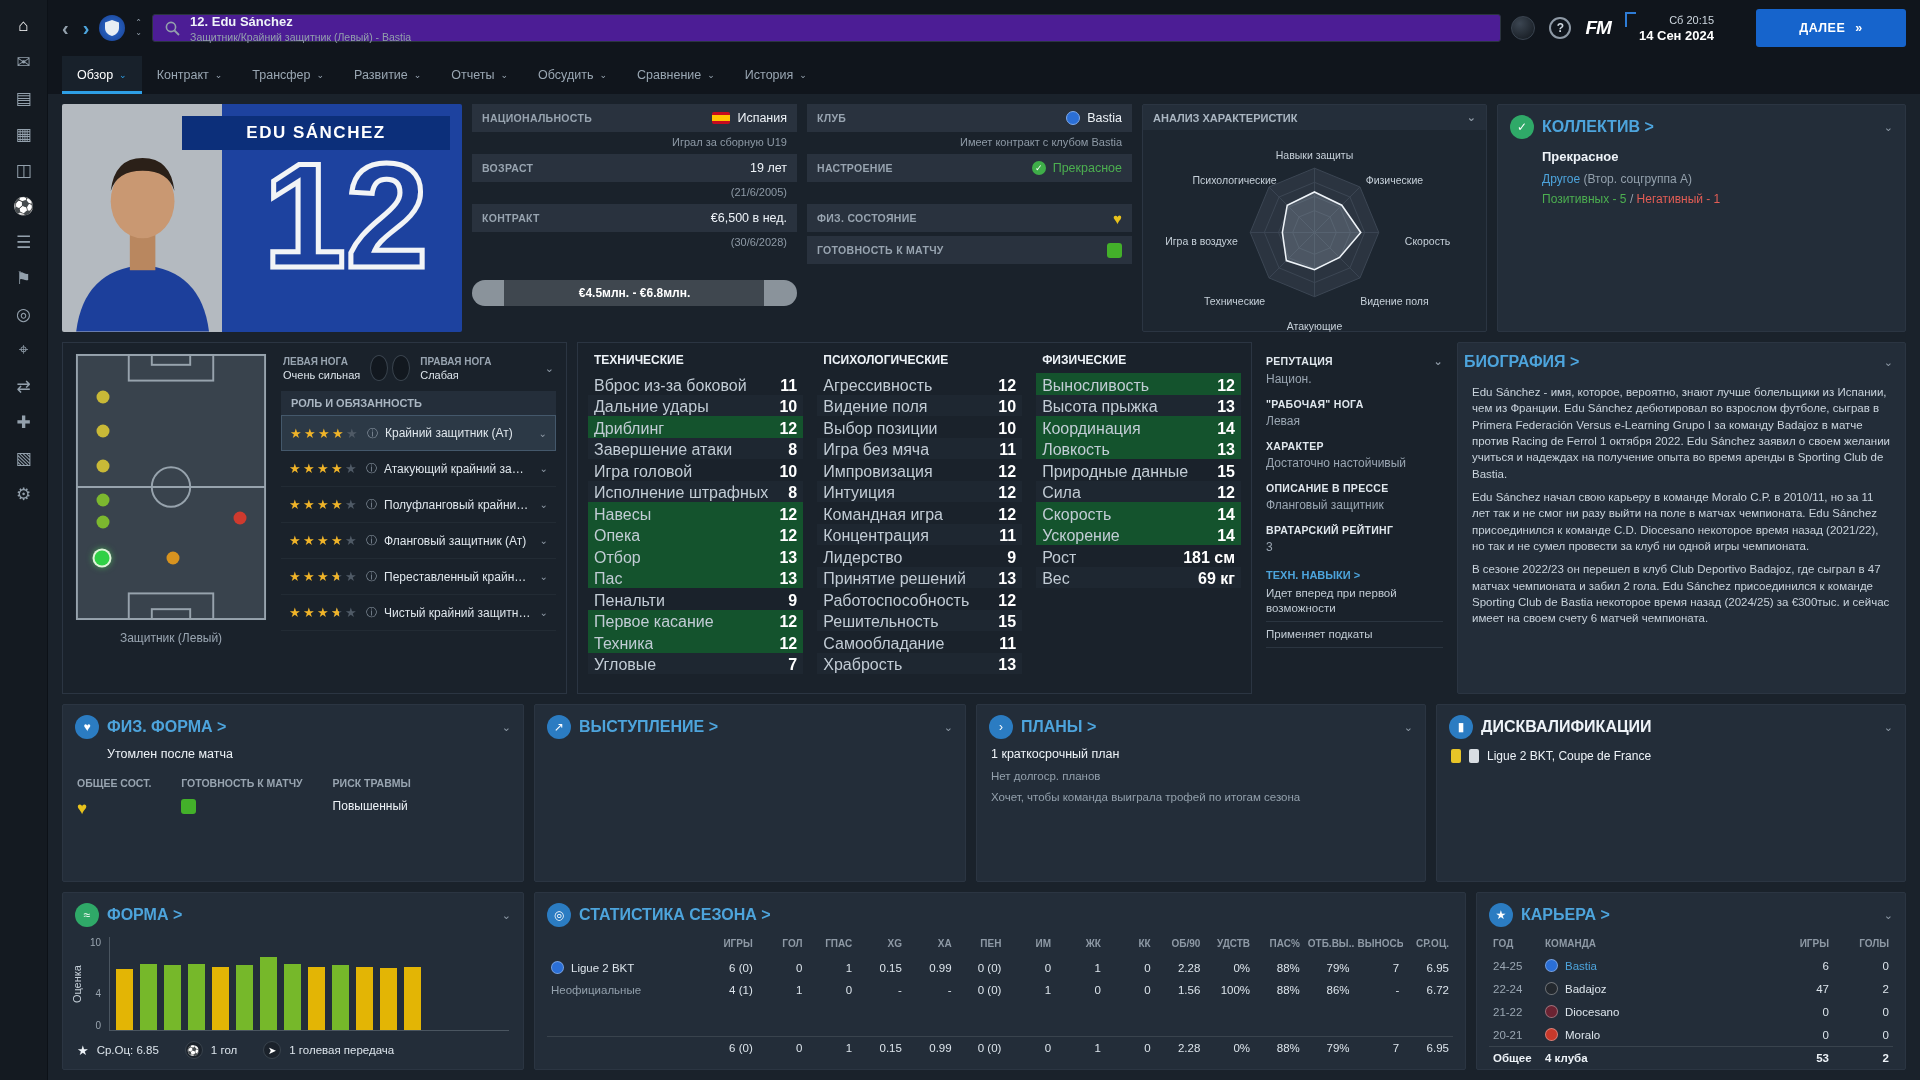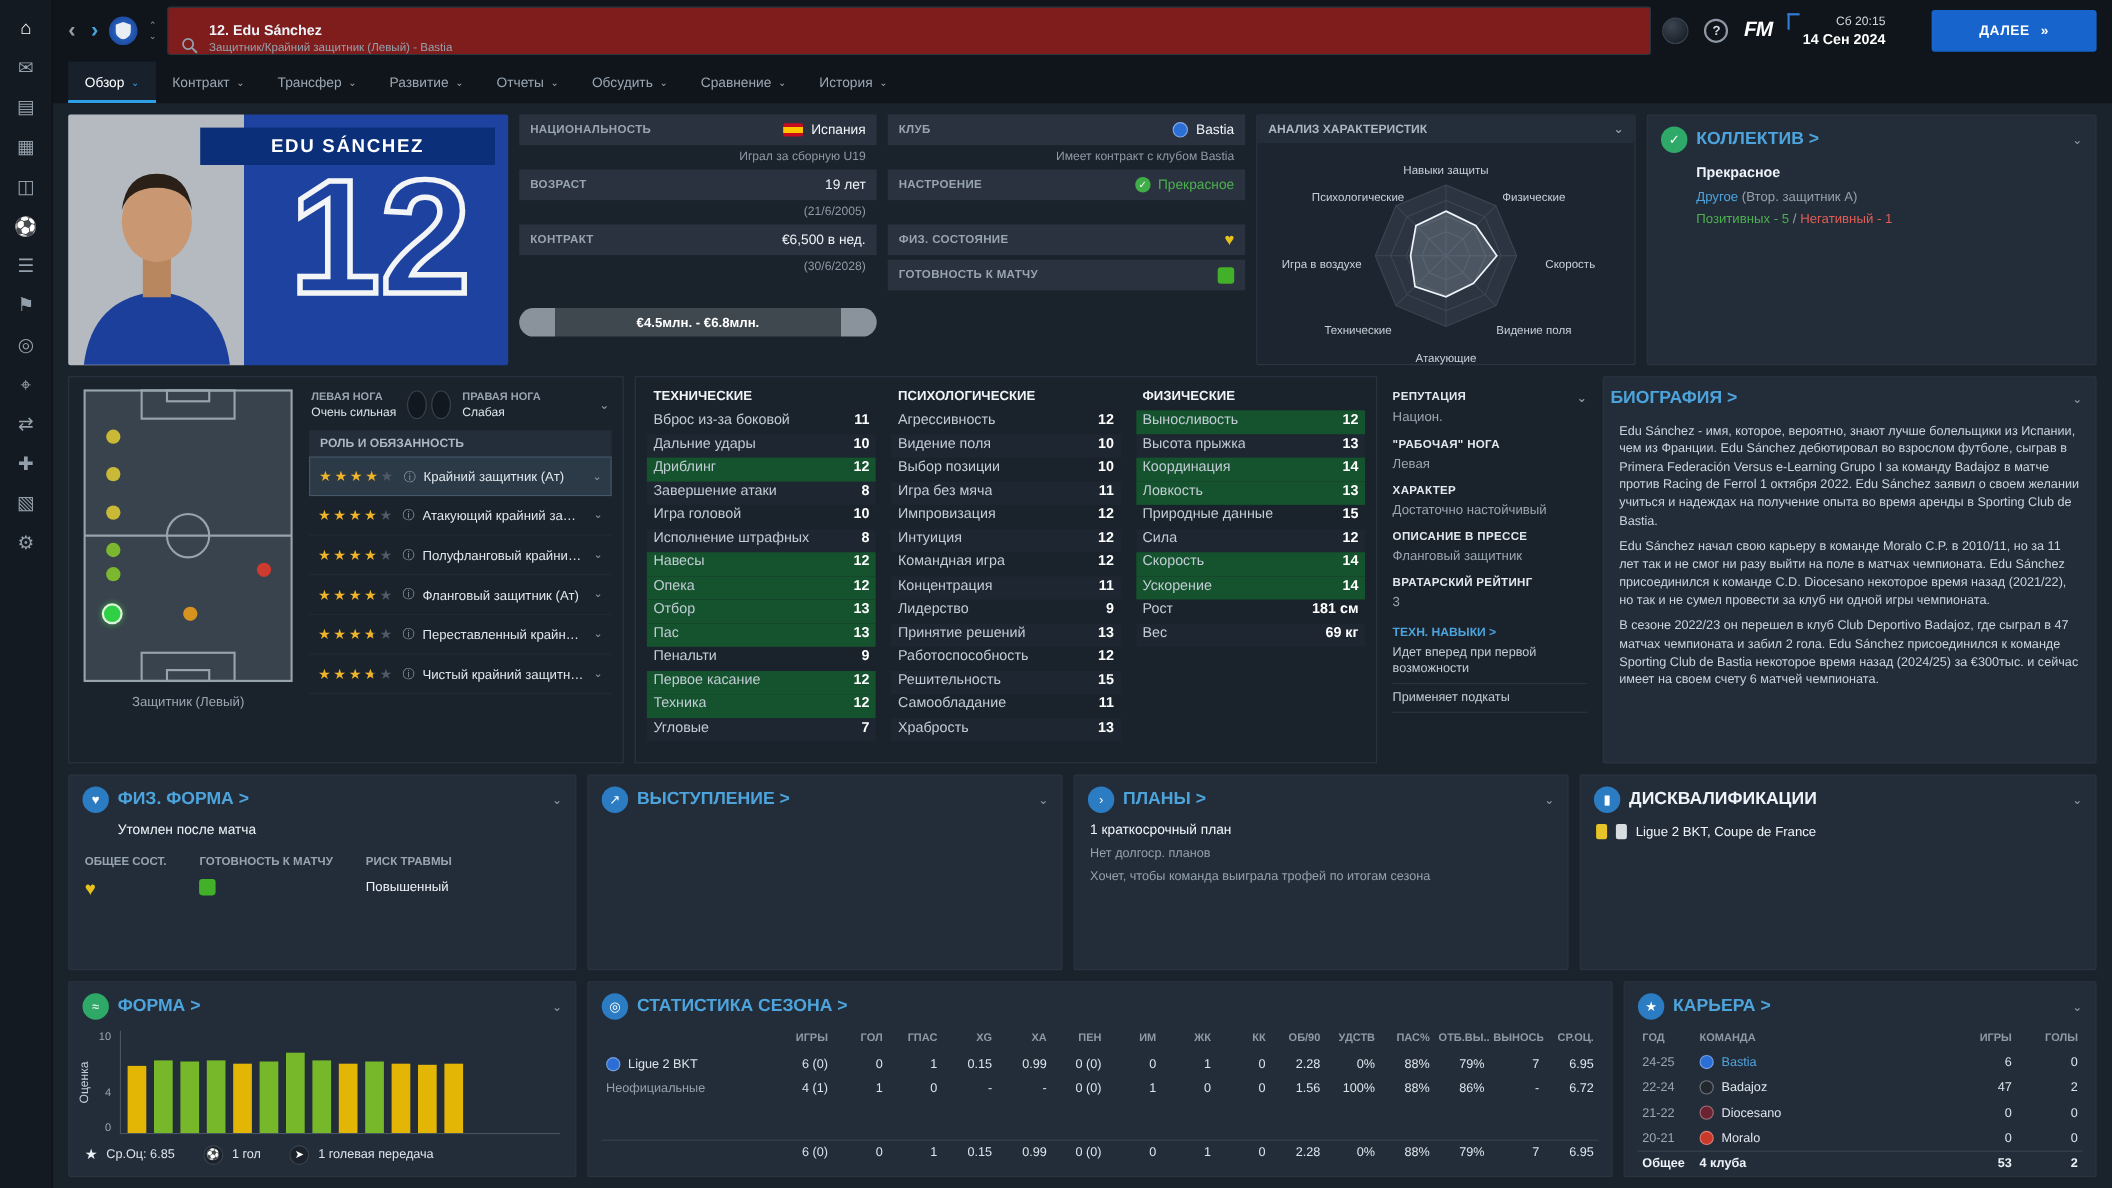--- a/index.html
+++ b/index.html
@@ -13,21 +13,21 @@
   .side-ico:first-child{color:#ffffff;}
 
   .main{flex:1;display:flex;flex-direction:column;min-width:0;}
 
   
   .topbar{height:56px;background:#10151c;display:flex;align-items:center;padding:0 14px;gap:10px;flex-shrink:0;}
   .nav-arrows{display:flex;gap:14px;font-size:20px;color:#93a0ac;font-weight:bold;}
   .nav-arrows .fwd{color:#4da4dc;}
   .club-badge{width:26px;height:26px;border-radius:50%;background:radial-gradient(#2f6fd6,#173f8f);display:flex;align-items:center;justify-content:center;flex-shrink:0;}
   .updown{display:flex;flex-direction:column;font-size:8px;color:#93a0ac;line-height:1;gap:2px;}
-  .searchbox{flex:1;height:44px;background:#7f1d1d;border:1px solid #2b343f;border-radius:3px;display:flex;align-items:flex-end;gap:10px;padding:0 12px;}
+  .searchbox{flex:1;height:28px;background:#4c1d95;border:1px solid #2b343f;border-radius:3px;display:flex;align-items:center;gap:10px;padding:0 12px;}
   .search-title{font-size:13px;font-weight:bold;color:#eef3f8;}
   .search-sub{font-size:10.5px;color:#93a0ac;margin-top:2px;}
   .tb-right{display:flex;align-items:center;gap:14px;}
   .ball-ico{width:24px;height:24px;border-radius:50%;background:radial-gradient(circle at 35% 30%,#3c4652,#11161c);border:1px solid #3a4450;}
   .help-ico{width:22px;height:22px;border-radius:50%;border:2px solid #8e99a5;color:#cfd8e0;font-weight:bold;font-size:12px;display:flex;align-items:center;justify-content:center;}
   .fm-logo{font-weight:900;font-style:italic;font-size:19px;color:#fff;letter-spacing:-1px;}
   .datebox{position:relative;text-align:right;padding:0 6px;margin-left:8px;}
   .datebox::before{content:"";position:absolute;left:-8px;top:-2px;width:9px;height:13px;border-left:2px solid #2e7cd6;border-top:2px solid #2e7cd6;}
   .datebox .t{font-size:11px;color:#cfd8e0;}
   .datebox .d{font-size:13px;font-weight:bold;color:#ffffff;margin-top:2px;}
@@ -119,21 +119,21 @@
   .st.full{color:#f0b429;}
   .st.half::after{content:"★";position:absolute;left:0;top:0;width:54%;overflow:hidden;color:#f0b429;}
   .role-info{color:#8e9aa6;font-size:11px;}
   .role-name{flex:1;font-size:12px;color:#dfe6ec;white-space:nowrap;overflow:hidden;text-overflow:ellipsis;}
   .role-chev{color:#8e9aa6;font-size:10px;}
 
   
   .attrs-panel{width:675px;flex-shrink:0;background:transparent;border:1px solid #2b3542;padding:8px 10px;display:grid;grid-template-columns:repeat(3,1fr);column-gap:14px;align-content:start;}
   .attr-col{display:flex;flex-direction:column;}
   .attr-head{font-weight:bold;font-size:12px;color:#eef3f8;padding:2px 6px 6px 6px;}
-  .attr-row{display:flex;justify-content:space-between;align-items:flex-start;height:21.5px;padding:0 6px;font-size:13px;gap:20px;}
+  .attr-row{display:flex;justify-content:space-between;align-items:flex-end;height:21.5px;padding:0 6px;font-size:16px;gap:20px;}
   .attr-row.odd{background:#1e2731;}
   .attr-row.hl{background:#14532d;}
   .attr-row .an{color:#c2ccd5;white-space:nowrap;overflow:hidden;}
   .attr-row .av{color:#fff;font-weight:bold;}
 
   
   .traits{width:185px;flex-shrink:0;display:flex;flex-direction:column;padding:2px 4px;background:transparent;border:none;}
   .trait-label{display:flex;justify-content:space-between;font-weight:bold;font-size:10.5px;color:#e1e8ee;margin-top:11px;letter-spacing:.3px;}
   .trait-value{color:#9aa6b2;font-size:12px;margin-top:4px;line-height:1.25;}
   .skills-title{color:#4da4dc;font-weight:bold;font-size:11px;margin-top:14px;cursor:pointer;}
@@ -410,21 +410,21 @@
         </div>
 
         <div class="panel collective">
           <div class="phead">
             <span class="picon greenic">✓</span>
             <span class="ptitle">КОЛЛЕКТИВ &gt;</span>
             <span class="chev">⌄</span>
           </div>
           <div class="coll-body">
             <div class="coll-rating">Прекрасное</div>
-            <div class="coll-line"><span class="blue">Другое</span> <span class="muted">(Втор. защитник А)</span></div>
+            <div class="coll-line"><span class="blue">Другое</span> <span class="muted">(Втор. соцгруппа А)</span></div>
             <div class="coll-line"><span class="green">Позитивных - 5</span><span class="muted"> / </span><span class="red">Негативный - 1</span></div>
           </div>
         </div>
       </section>
 
       <section class="row row2">
         <div class="pos-panel">
           <div class="pitch-col">
             <div class="pitch-wrap">
               <svg viewBox="0 0 100 136" preserveAspectRatio="none">

